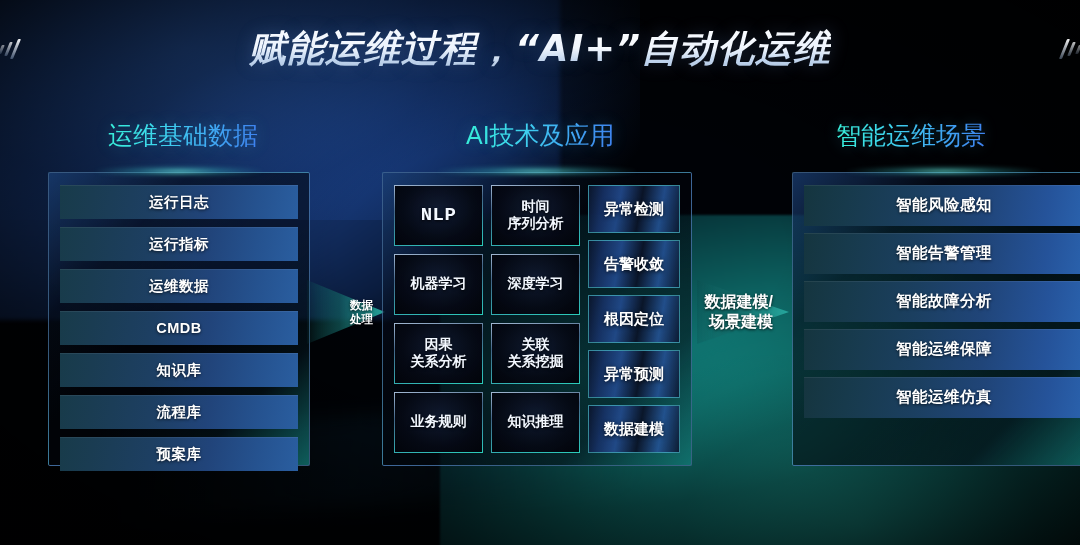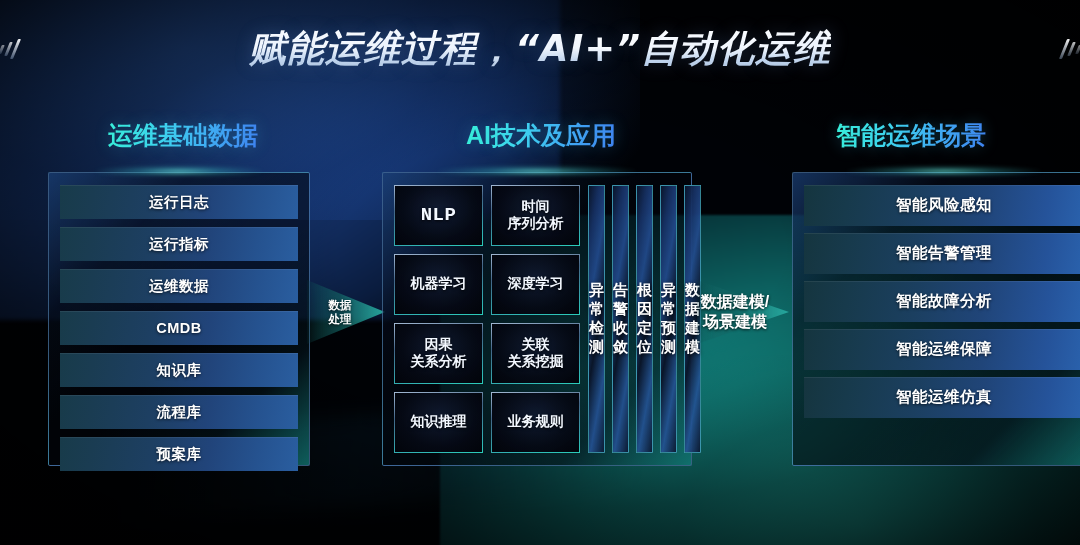--- a/index.html
+++ b/index.html
@@ -113,21 +113,21 @@
   .slash.s1 { height: 9px;  opacity: 0.55; }
   .slash.s2 { height: 14px; opacity: 0.8; }
   .slash.s3 { height: 20px; opacity: 1; }
   .slash-group.right .slash.s1 { height: 20px; opacity: 1; }
   .slash-group.right .slash.s3 { height: 9px;  opacity: 0.55; }
 
   
   .col-head {
     position: absolute;
     font-size: 25px;
-    font-weight: bold;
+    font-weight: normal;
     white-space: nowrap;
     background: linear-gradient(95deg, #38f2d8 0%, #3fd9ef 34%, #42a9f5 68%, #3f7ef0 100%);
     -webkit-background-clip: text;
     background-clip: text;
     -webkit-text-fill-color: transparent;
     text-shadow: 0 0 16px rgba(60,190,230,0.30);
   }
   #head-left  { left: 108px; top: 119px; }
   #head-mid   { left: 466px; top: 119px; }
   #head-right { left: 836px; top: 119px; }
@@ -203,21 +203,21 @@
   }
   .mid-left-grid {
     display: grid;
     grid-template-columns: 1fr 1fr;
     grid-auto-rows: 1fr;
     gap: 8px;
     flex: 0 0 186px;
   }
   .mid-right-col {
     display: flex;
-    flex-direction: row;
+    flex-direction: column;
     gap: 7px;
     flex: 1 1 auto;
   }
   .tech-box {
     position: relative;
     box-sizing: border-box;
     display: flex;
     align-items: center;
     justify-content: center;
     text-align: center;
@@ -270,21 +270,21 @@
     background: linear-gradient(90deg,
         rgba(8,40,45,0.15) 0%, rgba(18,92,92,0.55) 42%, rgba(40,170,160,0.95) 100%);
     clip-path: polygon(0 8%, 0 92%, 100% 50%);
     filter: drop-shadow(0 0 6px rgba(40,190,180,0.35));
   }
   .arrow .lbl {
     position: absolute;
     inset: 0;
     display: flex;
     flex-direction: column;
-    align-items: center;
+    align-items: flex-end;
     justify-content: center;
     color: #ffffff;
     font-size: 11.5px;
     font-weight: bold;
     line-height: 1.25;
     text-align: center;
     text-shadow: 0 1px 3px rgba(0,0,0,0.8);
     padding-right: 12px;
     box-sizing: border-box;
   }
@@ -371,24 +371,24 @@
               <span>关系分析</span>
             </span>
           </div>
           <div class="tech-box">
             <span>
               <span>关联</span><br>
               <span>关系挖掘</span>
             </span>
           </div>
           <div class="tech-box">
+            <span>业务规则</span>
+          </div>
+          <div class="tech-box">
             <span>知识推理</span>
-          </div>
-          <div class="tech-box">
-            <span>业务规则</span>
           </div>
         </div>
 
         <div class="mid-right-col">
           <div class="scene-box">异常检测</div>
           <div class="scene-box">告警收敛</div>
           <div class="scene-box">根因定位</div>
           <div class="scene-box">异常预测</div>
           <div class="scene-box">数据建模</div>
         </div>

